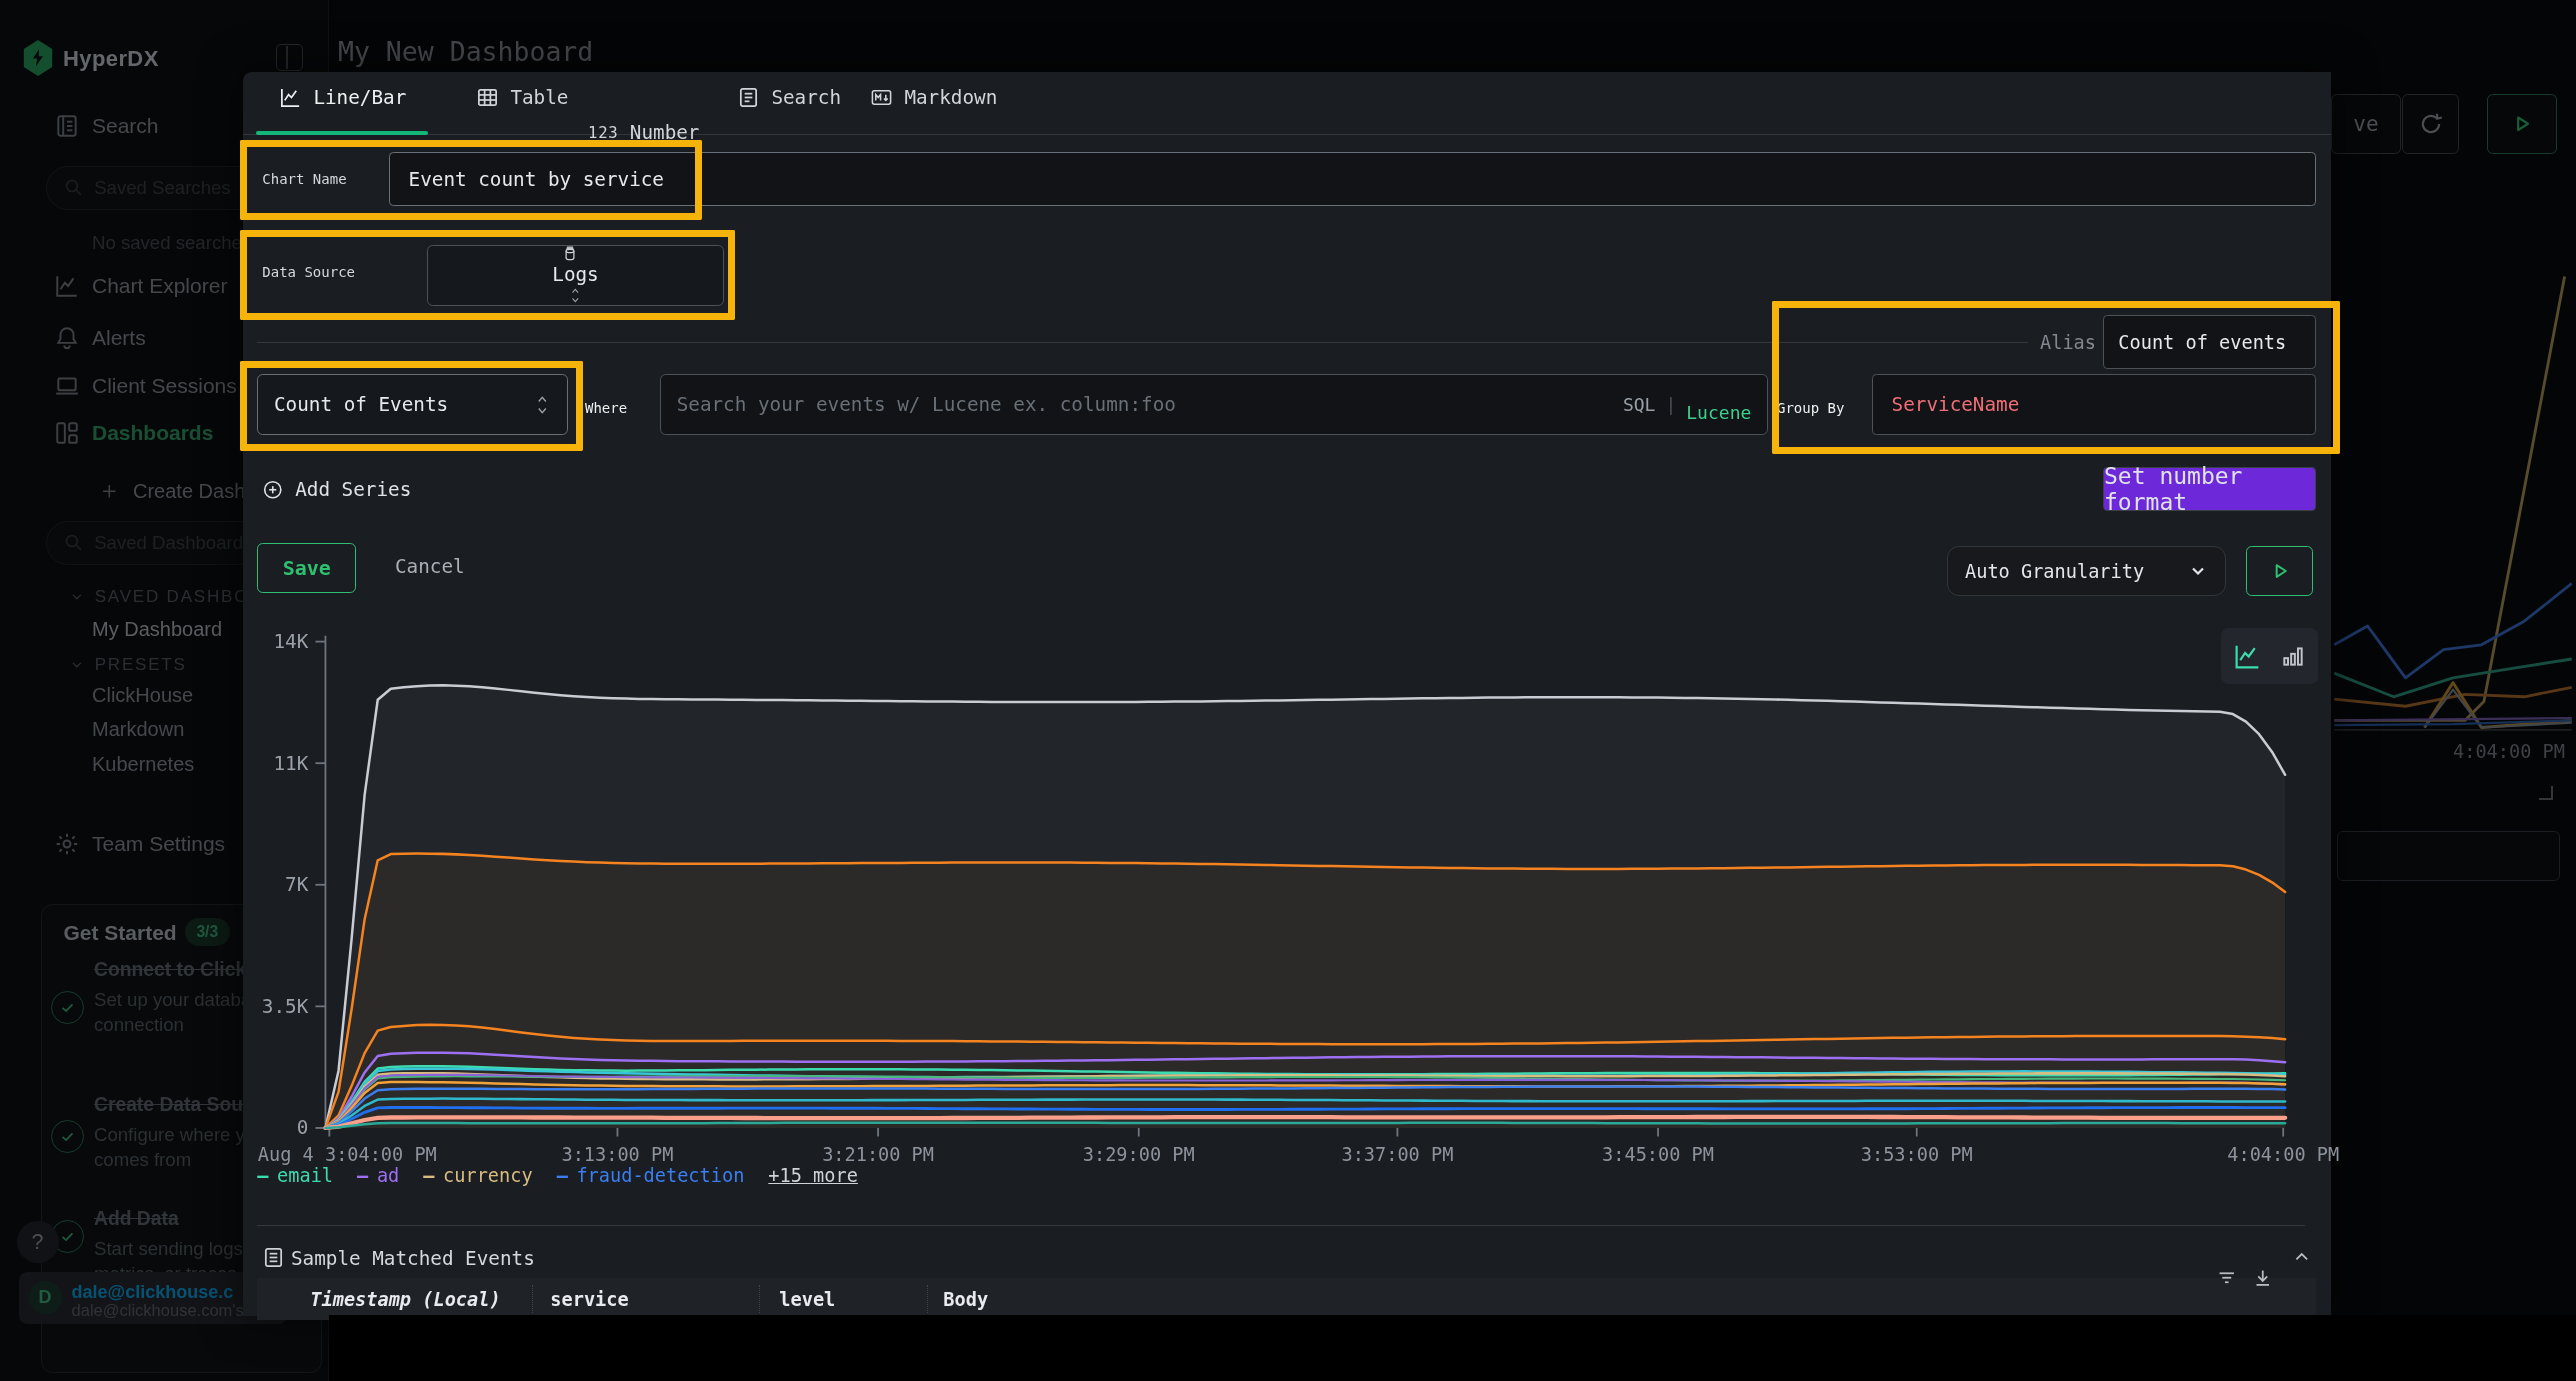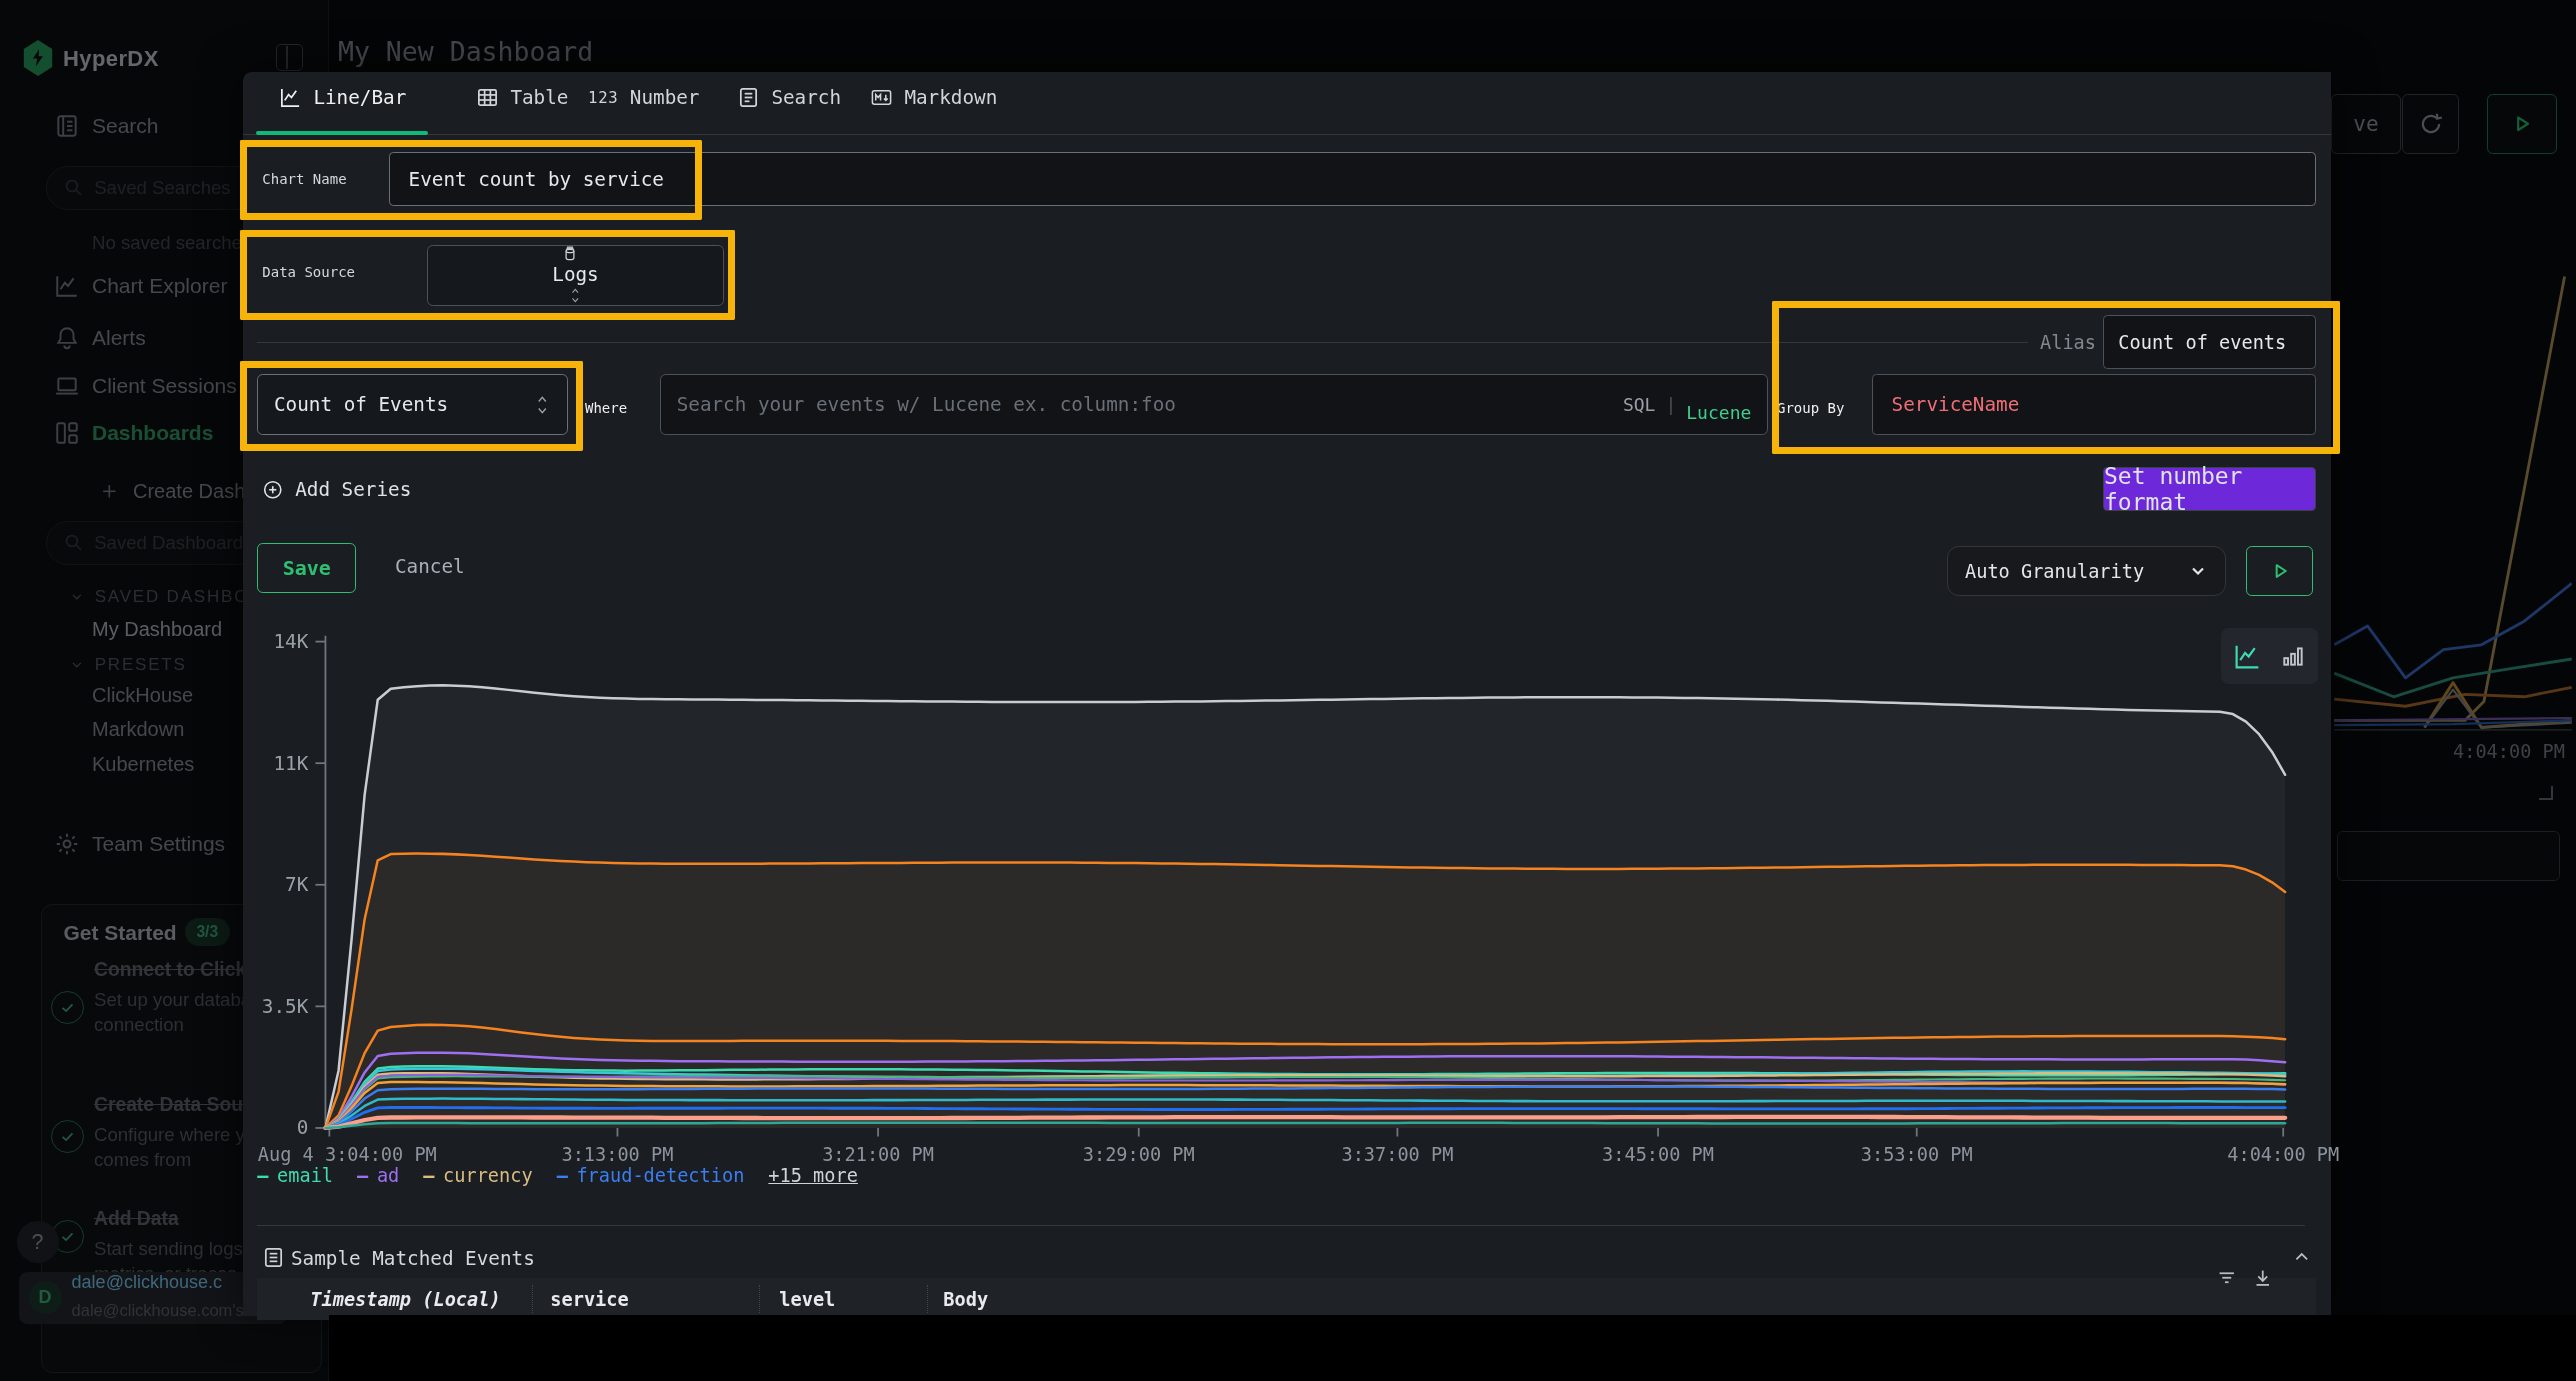--- a/index.html
+++ b/index.html
@@ -26,21 +26,21 @@
   
   #get-started{left:41px;top:904px;width:281px;height:469px;border:1.4px solid #272b31;border-radius:11.4px;background:#0d0f12;overflow:hidden;}
   .gs-title{left:21.5px;top:15.7px;font-size:21px;font-weight:bold;color:#b9bec6;}
   .gs-badge{left:143px;top:13px;background:#173527;color:#41b27e;font-size:15.7px;font-weight:bold;border-radius:14.3px;padding:5px 11.4px;}
   .gs-check{width:33px;height:33px;border:1.4px solid #2e7d56;border-radius:50%;display:flex;align-items:center;justify-content:center;color:#3fba7f;}
   .gs-item-title{font-size:19.3px;font-weight:bold;color:#646b74;text-decoration:line-through;line-height:1.35;}
   .gs-item-desc{font-size:18.6px;color:#596068;line-height:1.35;margin-top:4.3px;}
   #help-fab{left:16.5px;top:1221px;width:42px;height:42px;border-radius:50%;background:#202228;color:#9aa0a8;font-size:21.5px;display:flex;align-items:center;justify-content:center;z-index:2;}
   #user-chip{left:18.6px;top:1272px;width:268px;height:52px;background:#25272d;border-radius:8.6px;z-index:2;}
   .uc-avatar{left:10px;top:9.3px;width:33px;height:33px;border-radius:50%;background:#1d3a2e;color:#3fba7f;font-size:18px;font-weight:bold;display:flex;align-items:center;justify-content:center;}
-  .uc-name{left:53px;top:0;width:206px;font-size:18px;font-weight:normal;color:#7dd3fc;white-space:nowrap;overflow:hidden;}
+  .uc-name{left:53px;top:10px;width:206px;font-size:18px;font-weight:bold;color:#0ea5e9;white-space:nowrap;overflow:hidden;}
   .uc-sub{left:53px;top:29px;width:206px;font-size:16.5px;color:#61676f;white-space:nowrap;overflow:hidden;}
 
   
   #page-title{left:338px;top:36px;font-size:26.5px;color:#8d939c;z-index:1;}
   .tr-btn{top:94px;height:60px;border:1.4px solid #42474e;border-radius:5.7px;background:#0b0c0e;color:#9aa0a8;display:flex;align-items:center;justify-content:center;font-size:21px;z-index:1;}
   #bg-minichart{left:2334px;top:229px;z-index:1;}
   #bg-timelabel{left:2453px;top:741px;font-size:18.6px;color:#7d838c;z-index:1;}
   #bg-resize{left:2539px;top:786px;width:14.3px;height:14.3px;border-right:2.9px solid #6a7078;border-bottom:2.9px solid #6a7078;z-index:1;}
   #bg-input{left:2337px;top:831px;width:223px;height:50px;border:1.4px solid #393e45;border-radius:5.7px;background:#0a0b0d;z-index:1;}
 
@@ -288,21 +288,21 @@
     <div class="tab" style="left:233px;">
       <svg viewBox="0 0 24 24" fill="none" stroke="currentColor" stroke-width="1.8">
           <rect x="3" y="4" width="18" height="16" rx="1.5"></rect>
           <line x1="9" y1="4" x2="9" y2="20"></line>
           <line x1="15" y1="4" x2="15" y2="20"></line>
           <line x1="3" y1="9.3" x2="21" y2="9.3"></line>
           <line x1="3" y1="14.6" x2="21" y2="14.6"></line>
         </svg>
       <span>Table</span>
     </div>
-    <div class="tab" style="left:345px;">
+    <div class="tab" style="left:345px;margin-top:35px;">
       <span style="font-size:15.7px;letter-spacing:0.7px;">123</span>
       <span>Number</span>
     </div>
     <div class="tab" style="left:494px;">
       <svg viewBox="0 0 24 24" fill="none" stroke="currentColor" stroke-width="1.8">
           <rect x="4" y="3" width="16" height="18" rx="2"></rect>
           <line x1="8" y1="8" x2="16" y2="8"></line>
           <line x1="8" y1="12" x2="16" y2="12"></line>
           <line x1="8" y1="16" x2="13" y2="16"></line>
         </svg>

